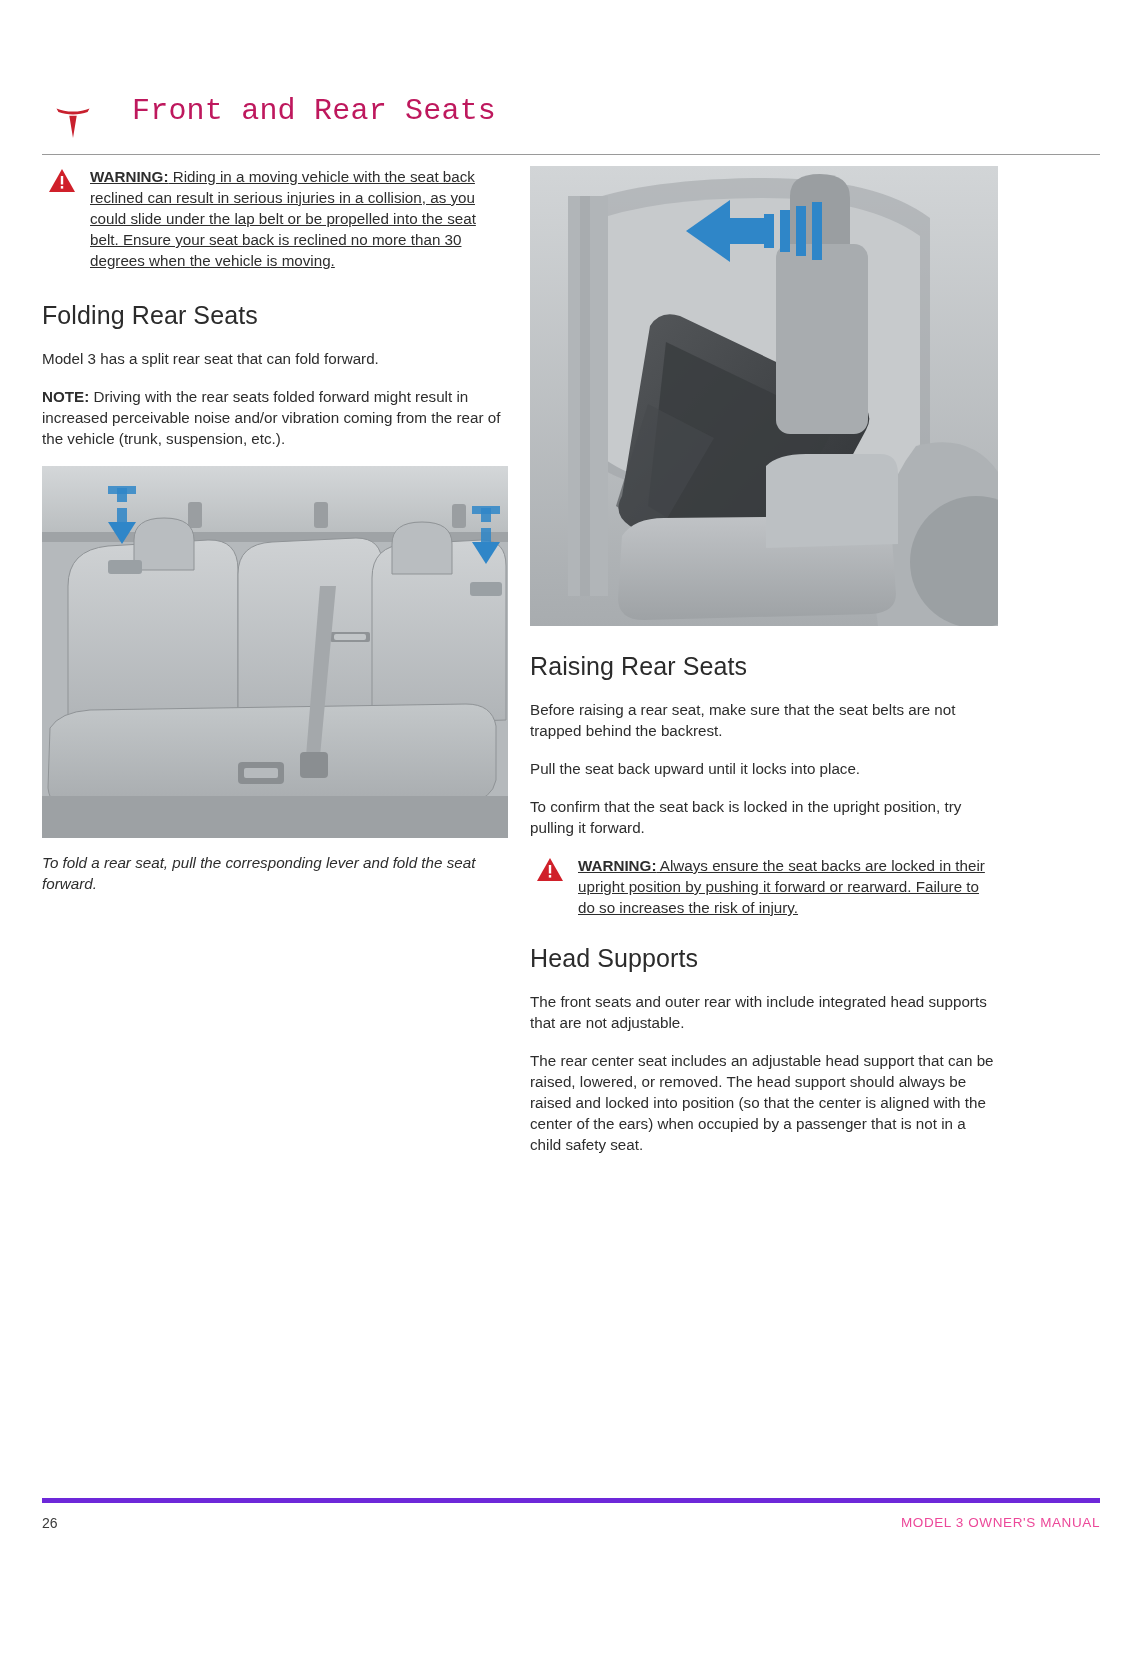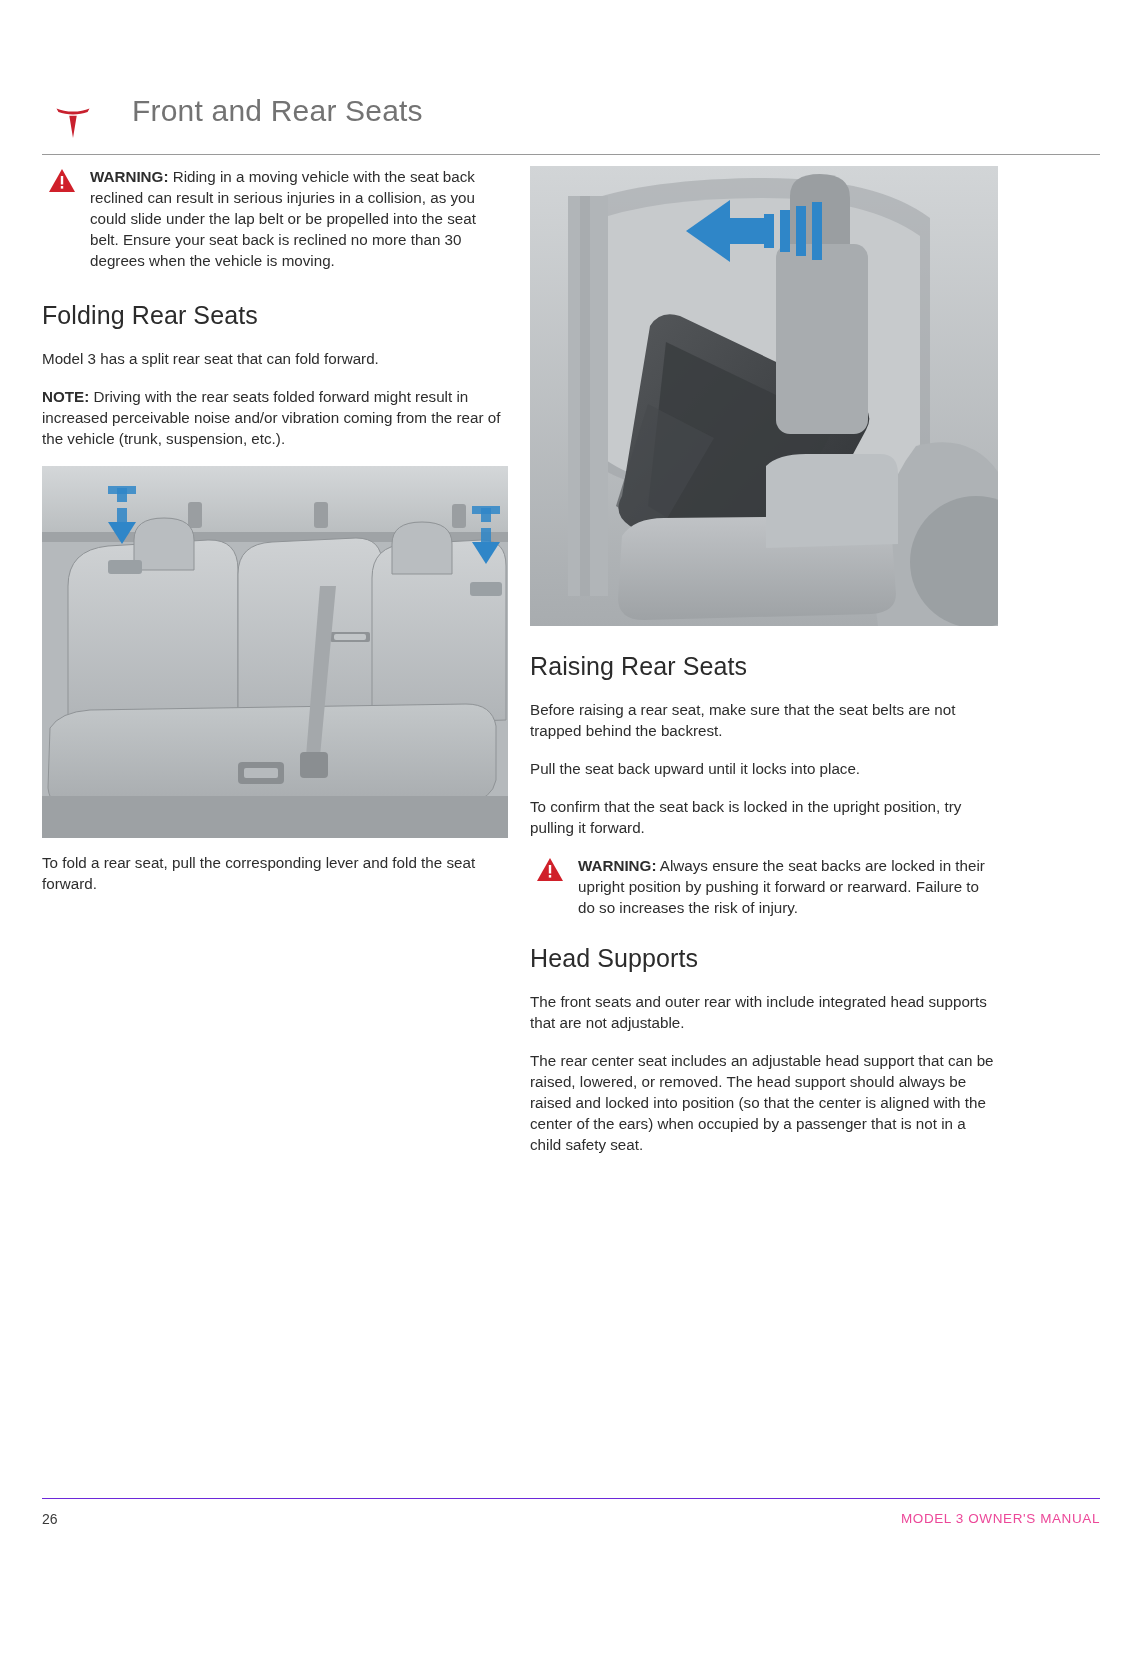--- a/index.html
+++ b/index.html
@@ -38,21 +38,22 @@
     width: 46px;
     height: 40px;
   }
   .header-title {
     position: absolute;
     left: 90px;
     top: -4px;
     font-size: 30px;
     font-weight: 400;
     letter-spacing: 0.2px;
-    color: #737373;
+    color: #be185d;
+    font-family: Liberation Mono, monospace;
   }
 
   
   .col-left {
     position: absolute;
     left: 42px;
     top: 166px;
     width: 466px;
   }
   .col-right {
@@ -90,33 +91,35 @@
     left: 6px;
     top: 2px;
     width: 28px;
     height: 25px;
   }
   .warning p {
     font-size: 15.2px;
     line-height: 21px;
     margin: 0;
     color: #2d2d2d;
+    text-decoration: underline;
   }
 
   
   .figure {
     position: relative;
     overflow: hidden;
     background: #b9bcbe;
   }
   .fig-caption {
     font-size: 15.2px;
     line-height: 21px;
     color: #2d2d2d;
     margin: 14px 0 0 0;
+    font-style: italic;
   }
 
   
   #fig-folded-seat {
     width: 468px;
     height: 460px;
     background: linear-gradient(160deg,#c9ccce 0%, #bcc0c2 40%, #a9adb0 100%);
   }
   
   #fig-rear-bench {
@@ -124,21 +127,21 @@
     height: 372px;
     background: linear-gradient(170deg,#c5c8ca 0%, #b4b8ba 50%, #a5a9ac 100%);
   }
 
   
   .footer {
     position: absolute;
     left: 42px;
     top: 1498px;
     width: 1058px;
-    border-top: 1px solid #6d28d9;
+    border-top: 5px solid #6d28d9;
     height: 40px;
   }
   .page-num {
     position: absolute;
     left: 0;
     top: 12px;
     font-size: 14px;
     color: #3a3a3a;
   }
   .manual-name {

